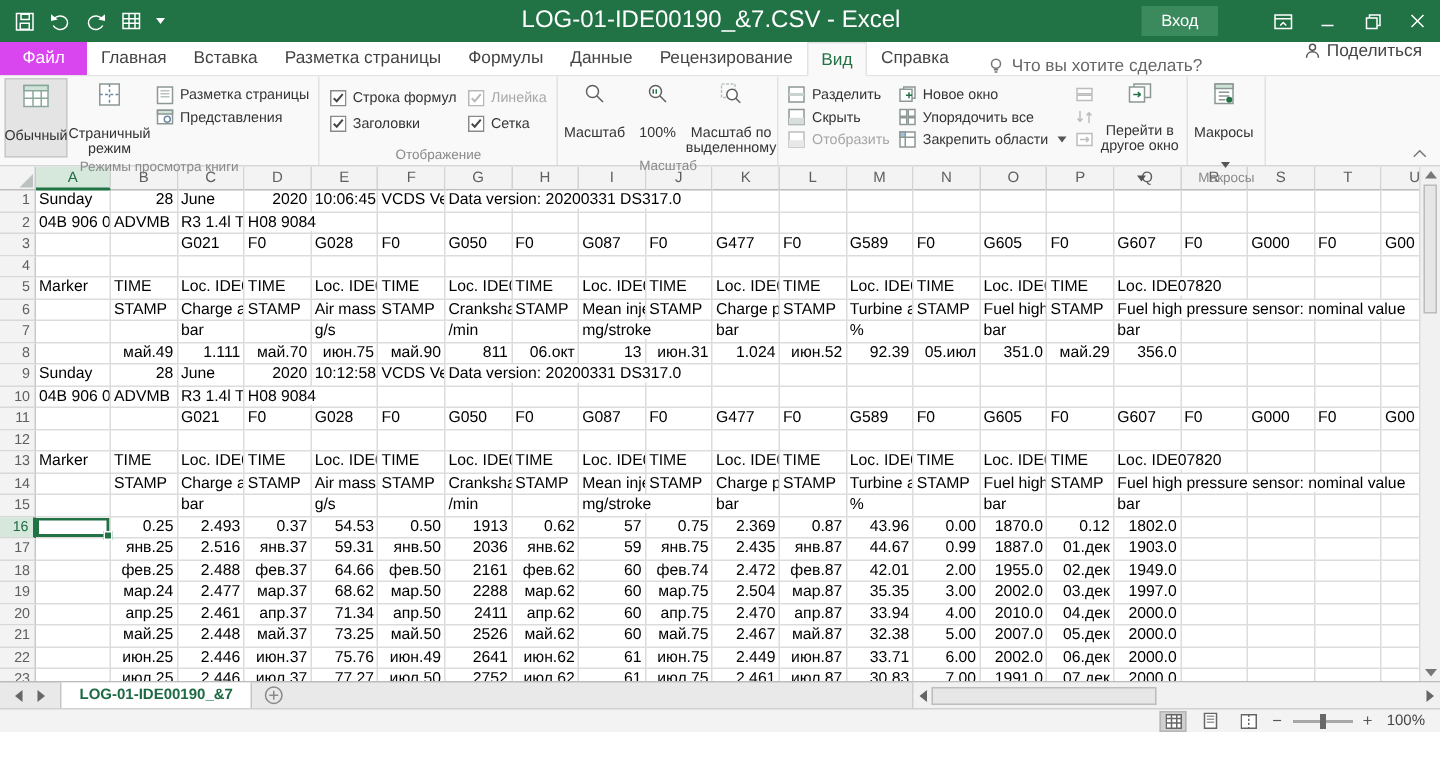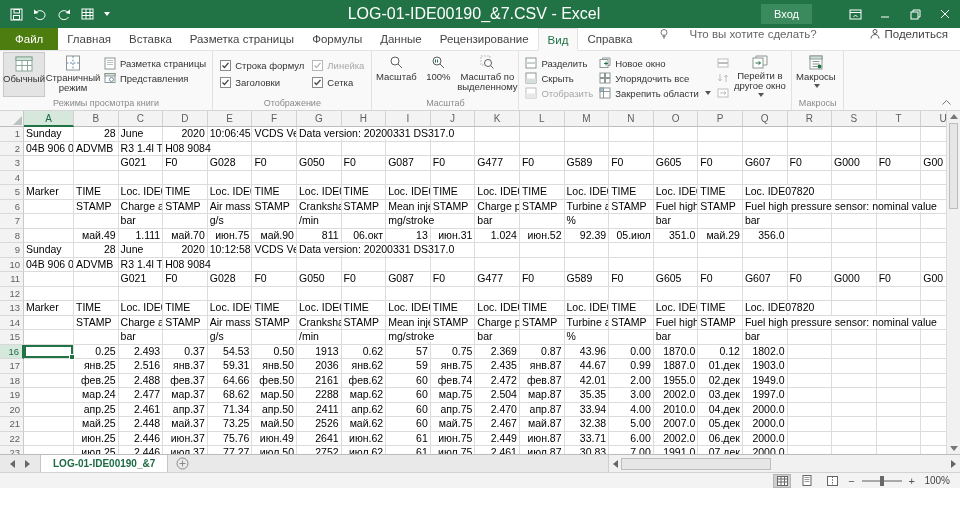--- a/index.html
+++ b/index.html
@@ -13,31 +13,31 @@
 .qbtn{display:flex;align-items:center;justify-content:center}
 .tb-title{position:absolute;left:0;right:12px;text-align:center;font-size:16px;color:#fff}
 .tb-right{margin-left:auto;display:flex;align-items:center;height:100%;z-index:2}
 .signin{background:#3a8a5e;height:20px;display:flex;align-items:center;padding:0 13px;font-size:11px;margin-right:28px;cursor:default}
 .wbtn{width:30px;height:100%;display:flex;align-items:center;justify-content:center}
 .caret-down{width:0;height:0;border-left:3px solid transparent;border-right:3px solid transparent;border-top:4px solid #fff;display:inline-block}
 
 
 .tabrow{height:23px;background:#fff;display:flex;align-items:stretch;font-size:11.5px;color:#444;border-bottom:1px solid #e3e3e3;flex:0 0 auto}
 .rtab{padding:0 9px;display:flex;align-items:center;white-space:nowrap}
-.rtab.file{background:#4d7c0f;color:#fff;padding:0 15px}
+.rtab.file{background:#d946ef;color:#fff;padding:0 15px}
 .rtab.active{color:#217346;background:#f9f9f9;border:1px solid #e3e3e3;border-bottom:1px solid #f9f9f9;margin-bottom:-1px;z-index:1}
-.tellme{display:flex;align-items:flex-start;gap:20px;margin-left:16px;color:#666;white-space:nowrap}
+.tellme{display:flex;align-items:flex-end;gap:5px;margin-left:16px;color:#666;white-space:nowrap}
 .share{display:flex;align-items:flex-start;gap:3px;padding:0 12px;margin-left:auto;color:#444;white-space:nowrap}
 
 
 .ribbon{height:60px;background:#f9f9f9;border-bottom:1px solid #d5d5d5;display:flex;position:relative;flex:0 0 auto}
 .rgroup{display:flex;flex-direction:column;border-right:1px solid #e2e2e2;padding:1px 3px 0}
 .rbody{flex:1;display:flex;align-items:stretch}
 .rlabel{height:13px;line-height:12px;font-size:9px;color:#8a8a8a;text-align:center;white-space:nowrap;padding:0 4px}
-.bigbtn{width:56px;display:flex;flex-direction:column;align-items:center;gap:2px;padding-top:3px;font-size:9.5px;color:#333;text-align:center;line-height:10px}
+.bigbtn{width:56px;display:flex;flex-direction:column;align-items:center;gap:14px;padding-top:3px;font-size:9.5px;color:#333;text-align:center;line-height:10px}
 .bigbtn.on{background:#e4e4e4;border:1px solid #c8c8c8}
 .bigbtn.narrow{width:42px}
 .smallcol{display:flex;flex-direction:column;gap:1px;padding-top:4px}
 .smallbtn{display:flex;align-items:center;gap:4px;height:14px;font-size:9.5px;color:#333;padding:0 3px;white-space:nowrap}
 .smallbtn.dis{color:#a6a6a6}
 .chkcol{display:flex;flex-direction:column;gap:3px;padding:6px 4px 0}
 .chk{display:flex;align-items:center;gap:4px;height:14px;font-size:9.5px;color:#333;white-space:nowrap}
 .chk.dis{color:#a8a8a8}
 .gcaret{width:0;height:0;border-left:3px solid transparent;border-right:3px solid transparent;border-top:4px solid #555;display:inline-block;margin-left:2px}
 .collapse{position:absolute;right:8px;bottom:4px}

